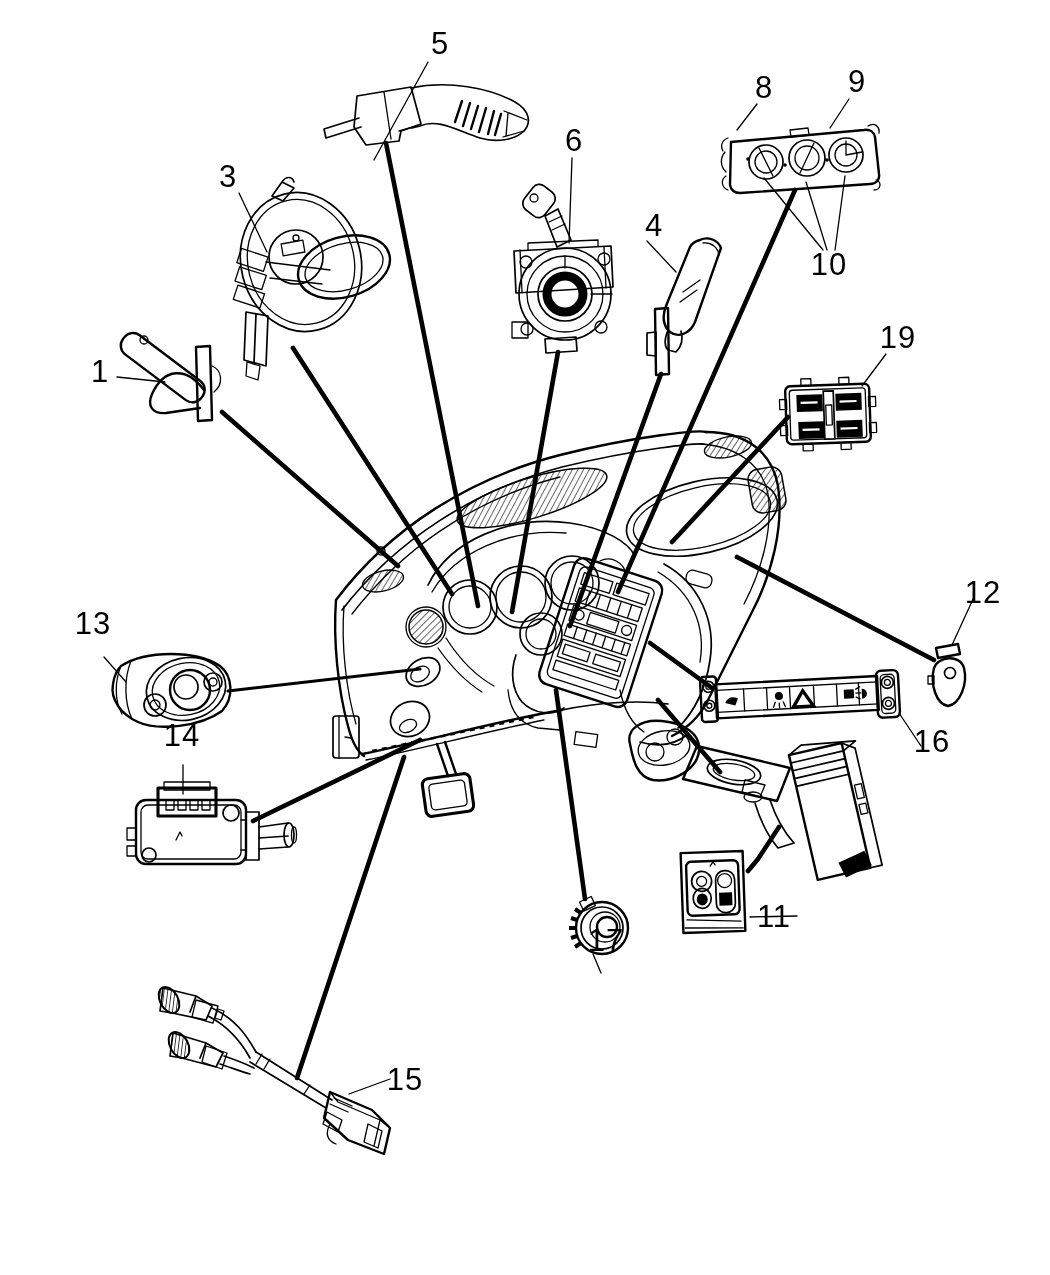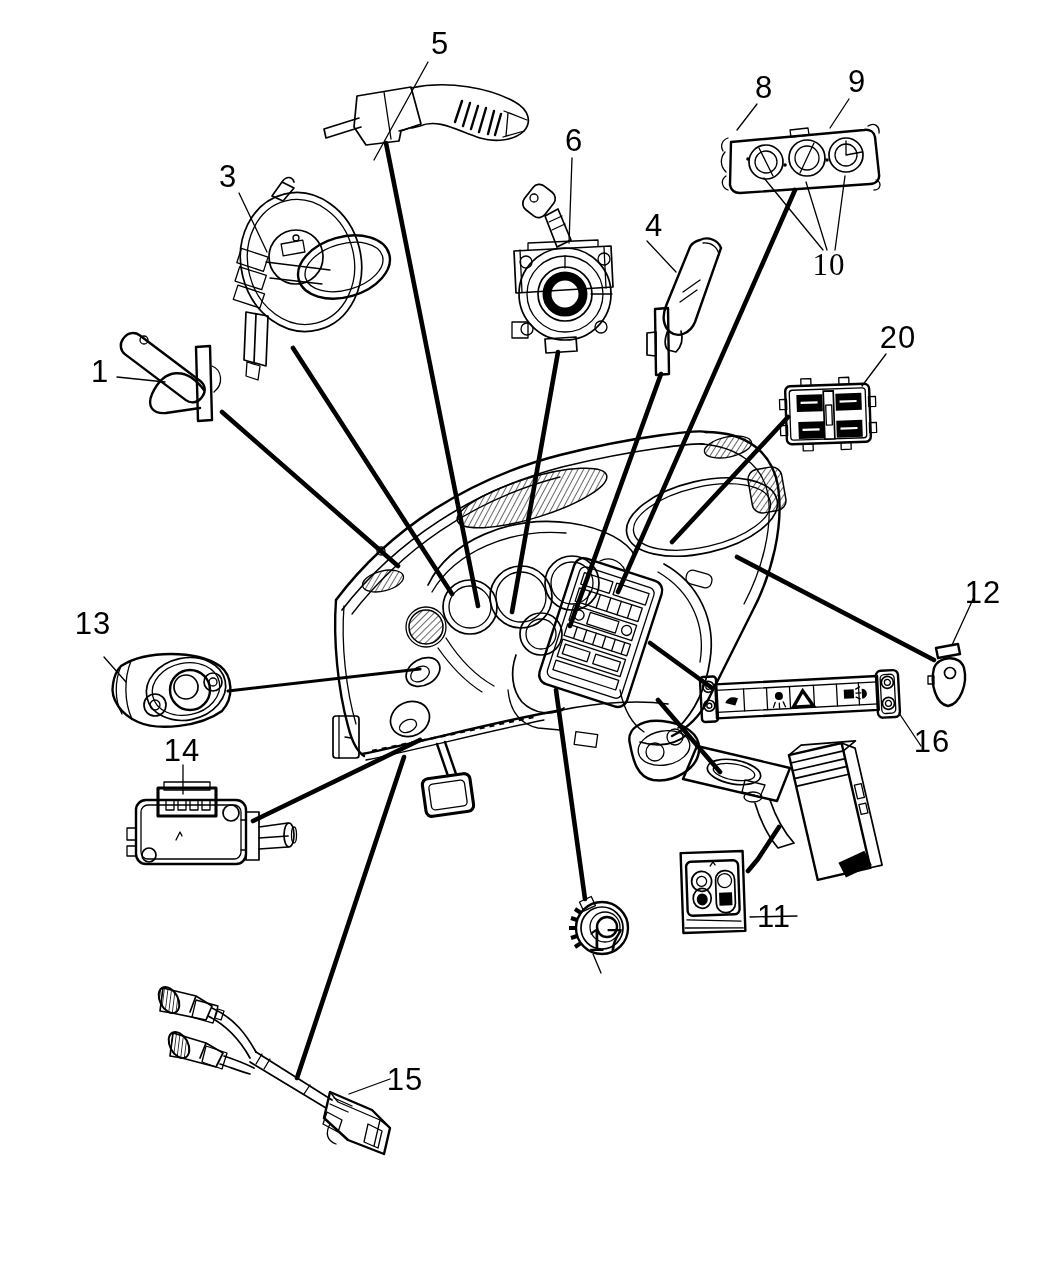--- a/index.html
+++ b/index.html
@@ -390,23 +390,23 @@
 </svg>
 
 <div>
       <div class="callout" style="left: 100px; top: 371px;">1</div>
       <div class="callout" style="left: 228px; top: 176px;">3</div>
       <div class="callout" style="left: 654px; top: 225px;">4</div>
       <div class="callout" style="left: 440px; top: 43px;">5</div>
       <div class="callout" style="left: 574px; top: 140px;">6</div>
       <div class="callout" style="left: 764px; top: 87px;">8</div>
       <div class="callout" style="left: 857px; top: 81px;">9</div>
-      <div class="callout" style="left: 829px; top: 264px; font-family: Liberation Serif, serif;">10</div>
+      <div class="callout" style="left: 829px; top: 264px;">10</div>
       <div class="callout" style="left: 774px; top: 916px;">11</div>
       <div class="callout" style="left: 983px; top: 580px; margin-top: 12px;">12</div>
       <div class="callout" style="left: 93px; top: 623px;">13</div>
-      <div class="callout" style="left: 182px; top: 750px;">14</div>
+      <div class="callout" style="left: 182px; top: 735px;">14</div>
       <div class="callout" style="left: 405px; top: 1079px;">15</div>
       <div class="callout" style="left: 932px; top: 741px;">16</div>
       <div class="callout" style="left: 606px; top: 940px;">17</div>
-      <div class="callout" style="left: 898px; top: 337px;">20</div>
+      <div class="callout" style="left: 898px; top: 337px;">19</div>
     </div>
 </div>
 
 </body></html>

